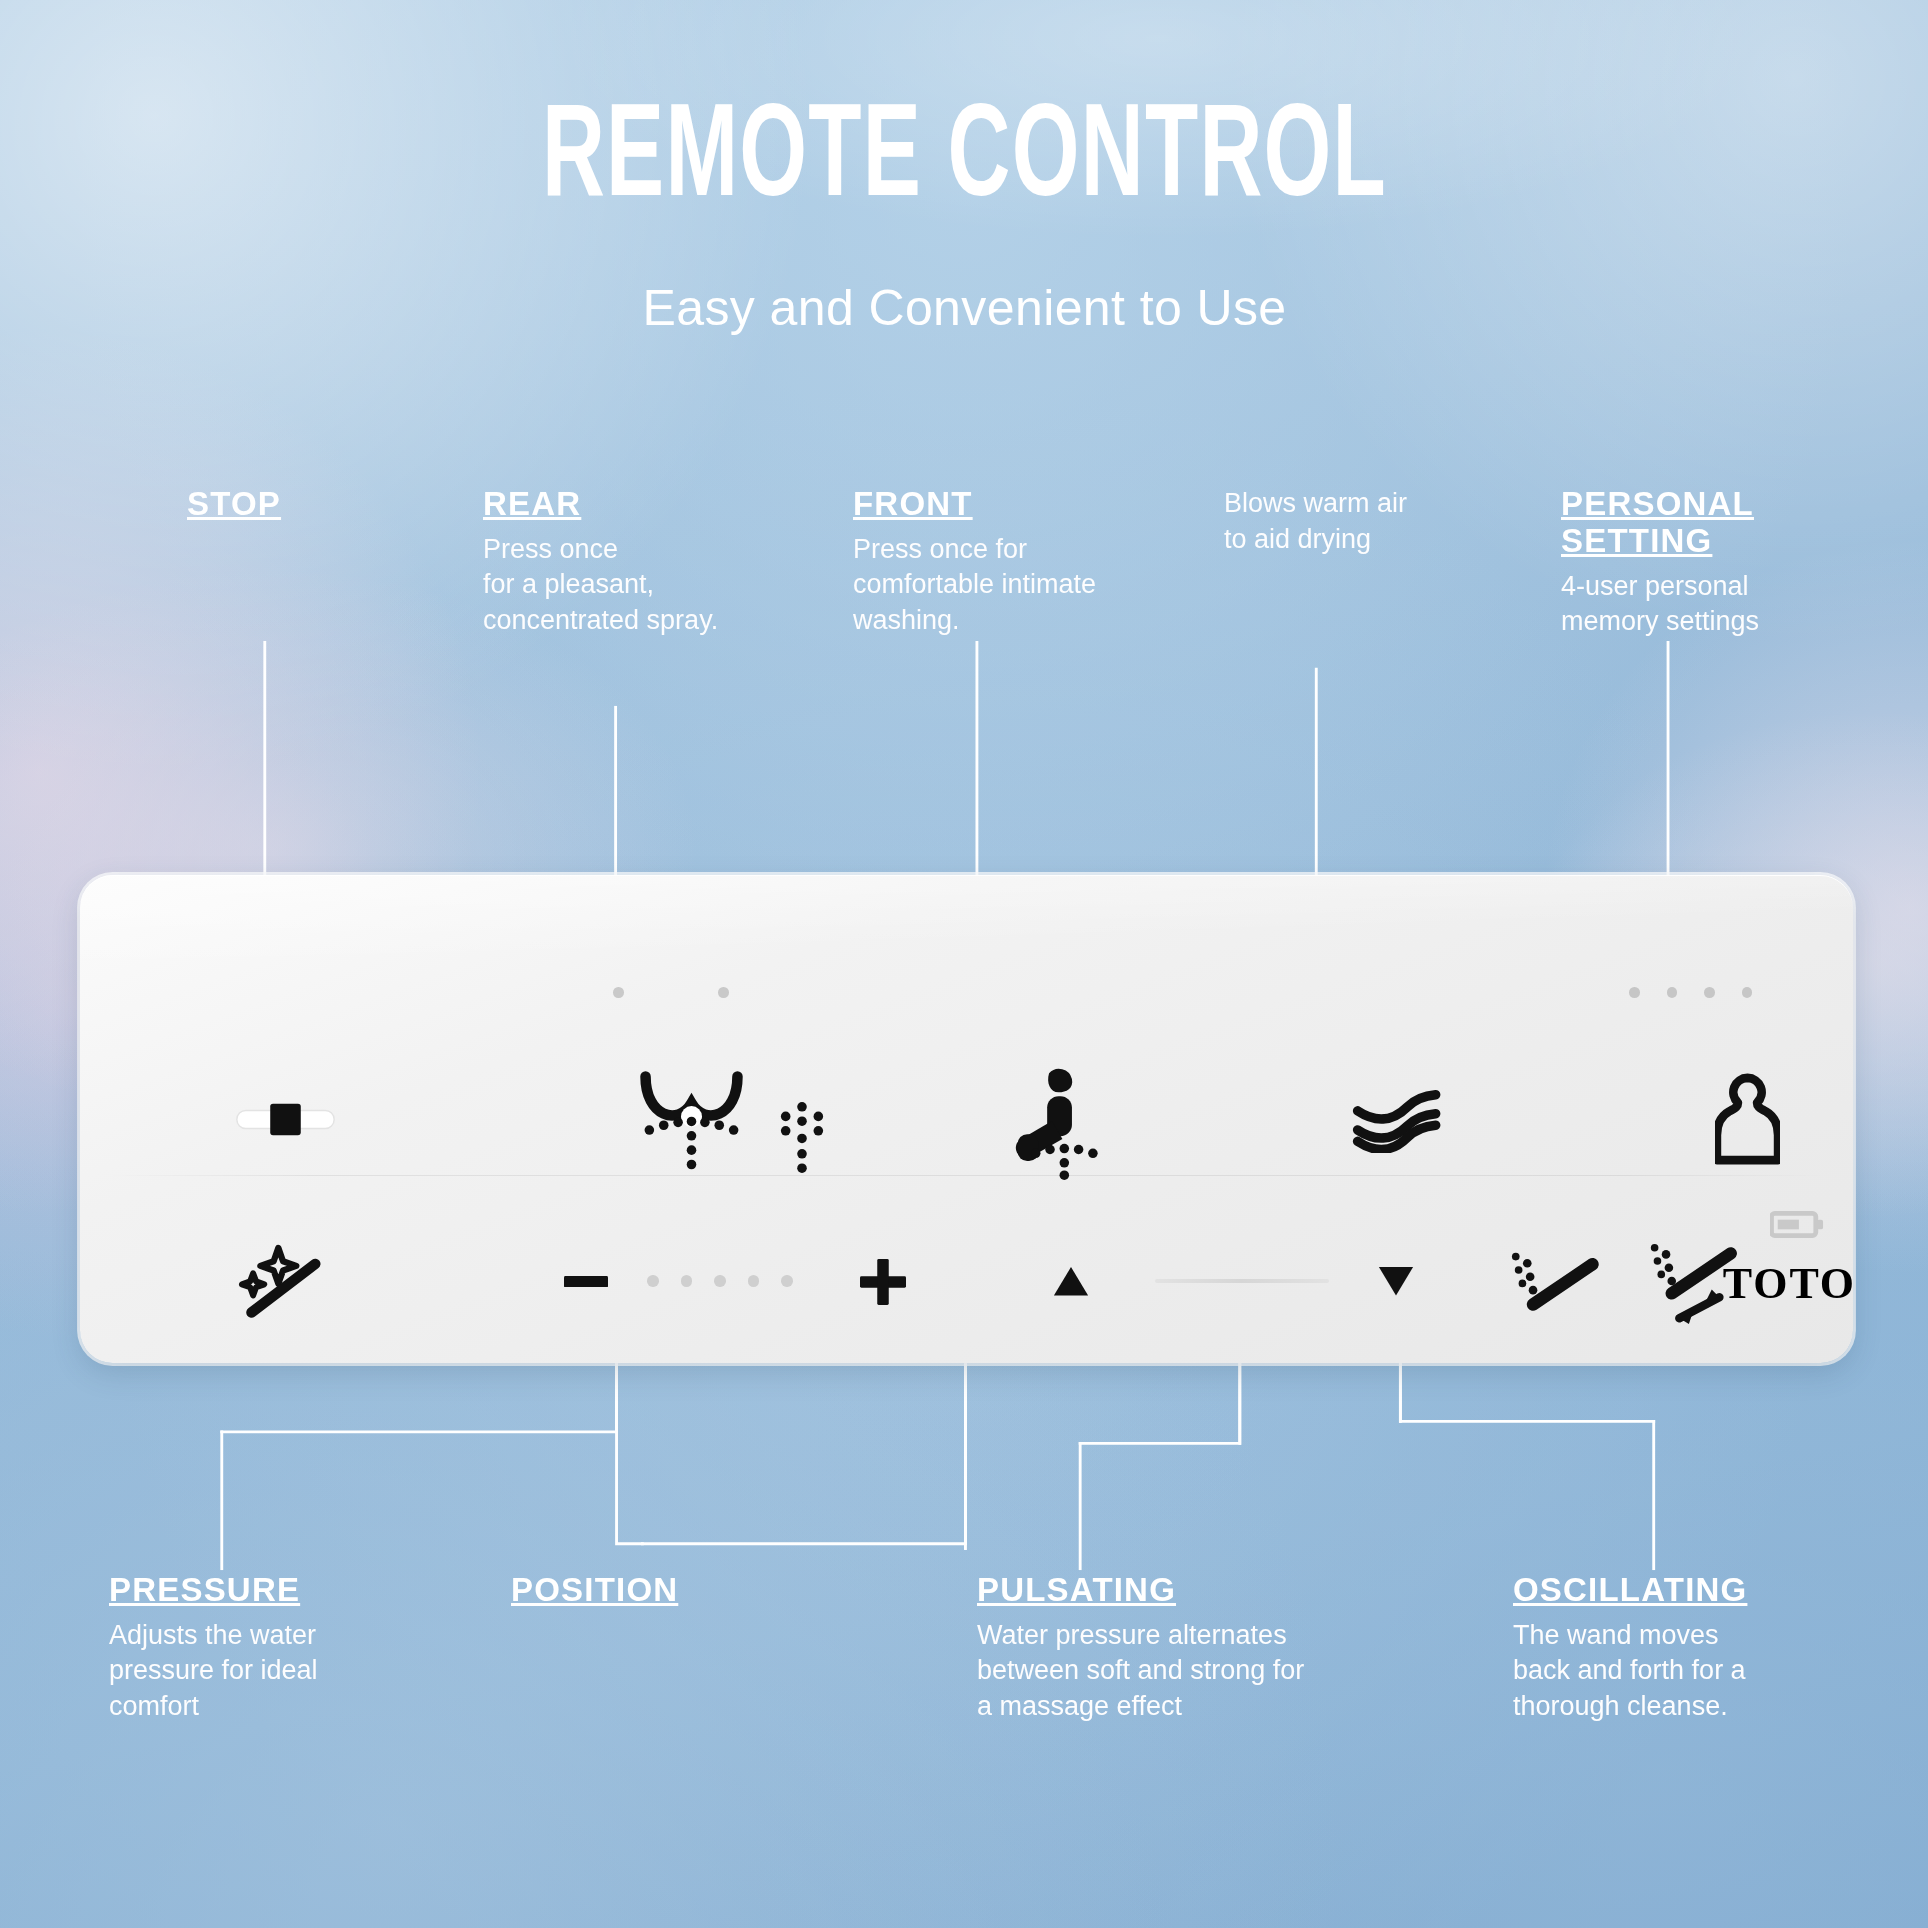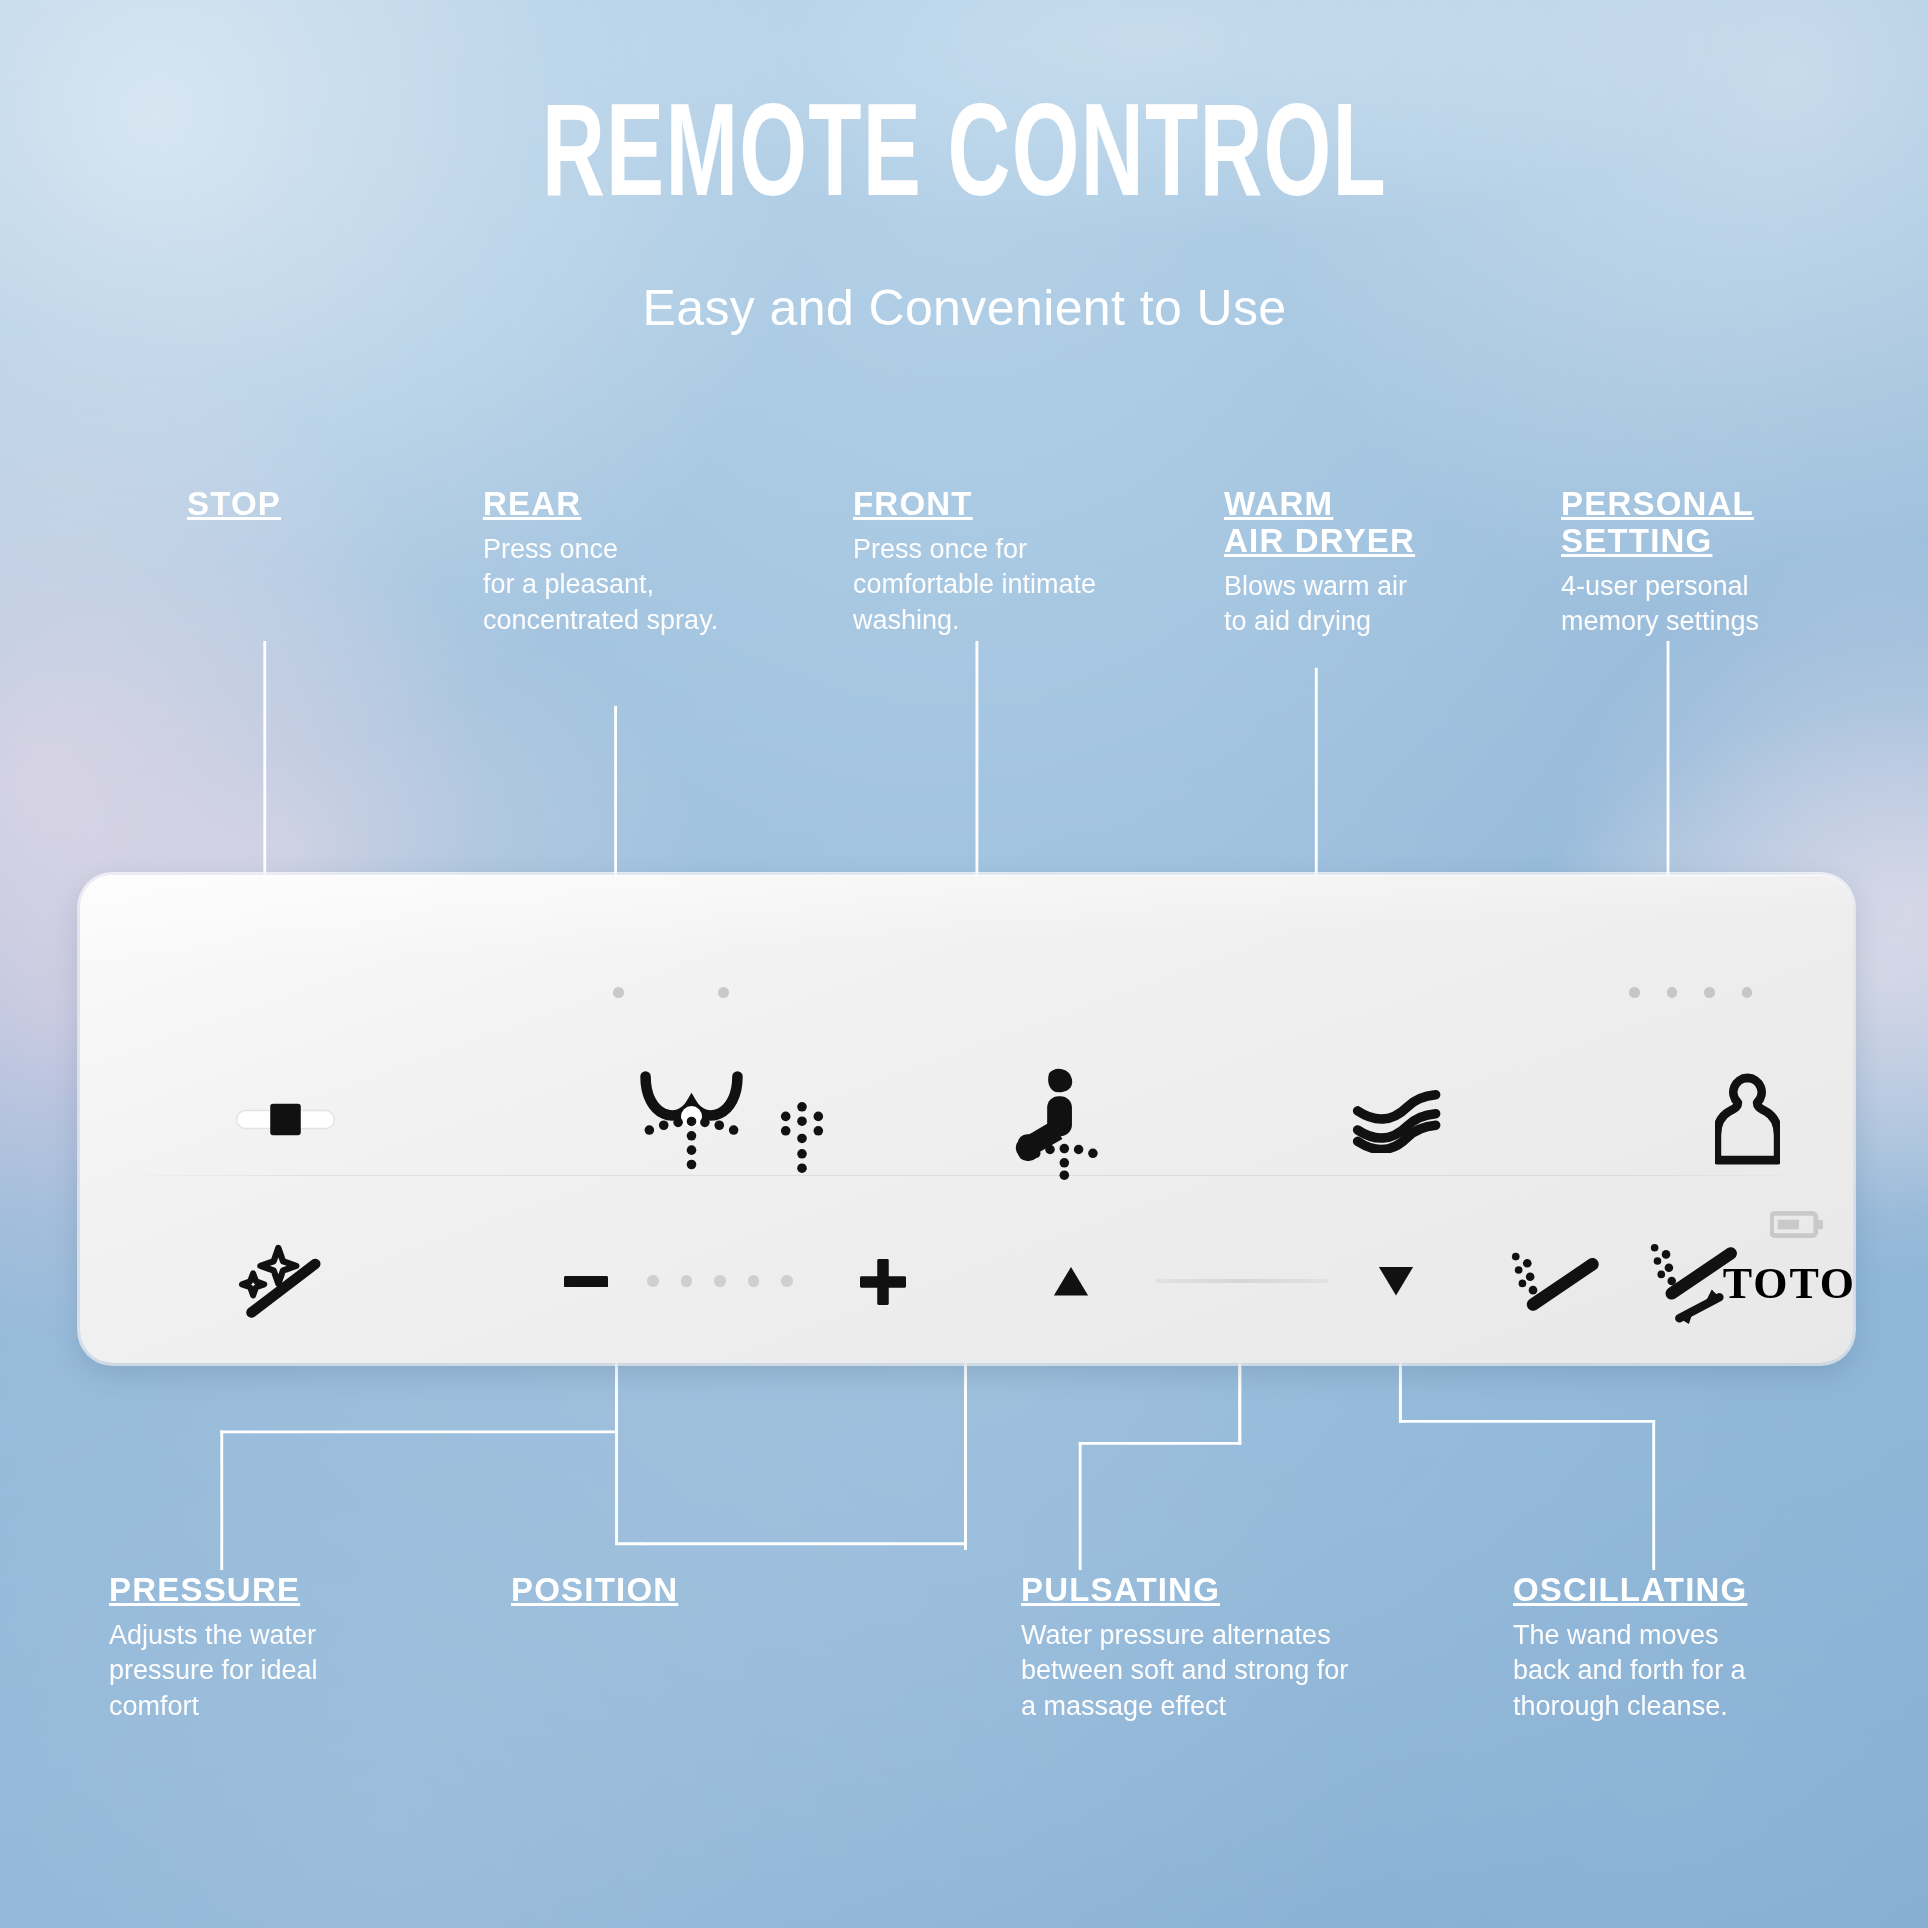--- a/index.html
+++ b/index.html
@@ -146,42 +146,40 @@
 for a pleasant,
 concentrated spray.</div>
 </div>
 <div class="callout" style="left:853px;top:486px;width:315px;">
   <div class="ttl">FRONT</div>
   <div class="desc">Press once for
 comfortable intimate
 washing.</div>
 </div>
 <div class="callout" style="left:1224px;top:486px;width:268px;">
-  <div class="ttl">WARM
-AIR DRYER</div>
   <div class="desc">Blows warm air
 to aid drying</div>
 </div>
 <div class="callout" style="left:1561px;top:486px;width:287px;">
   <div class="ttl">PERSONAL
 SETTING</div>
   <div class="desc">4-user personal
 memory settings</div>
 </div>
 
 <div class="callout" style="left:109px;top:1572px;width:277px;">
   <div class="ttl">PRESSURE</div>
   <div class="desc">Adjusts the water
 pressure for ideal
 comfort</div>
 </div>
 <div class="callout" style="left:511px;top:1572px;width:315px;">
   <div class="ttl">POSITION</div>
 </div>
-<div class="callout" style="left:977px;top:1572px;width:382px;margin-left:44px;">
+<div class="callout" style="left:977px;top:1572px;width:382px;">
   <div class="ttl">PULSATING</div>
   <div class="desc">Water pressure alternates
 between soft and strong for
 a massage effect</div>
 </div>
 <div class="callout" style="left:1513px;top:1572px;width:315px;">
   <div class="ttl">OSCILLATING</div>
   <div class="desc">The wand moves
 back and forth for a
 thorough cleanse.</div>

